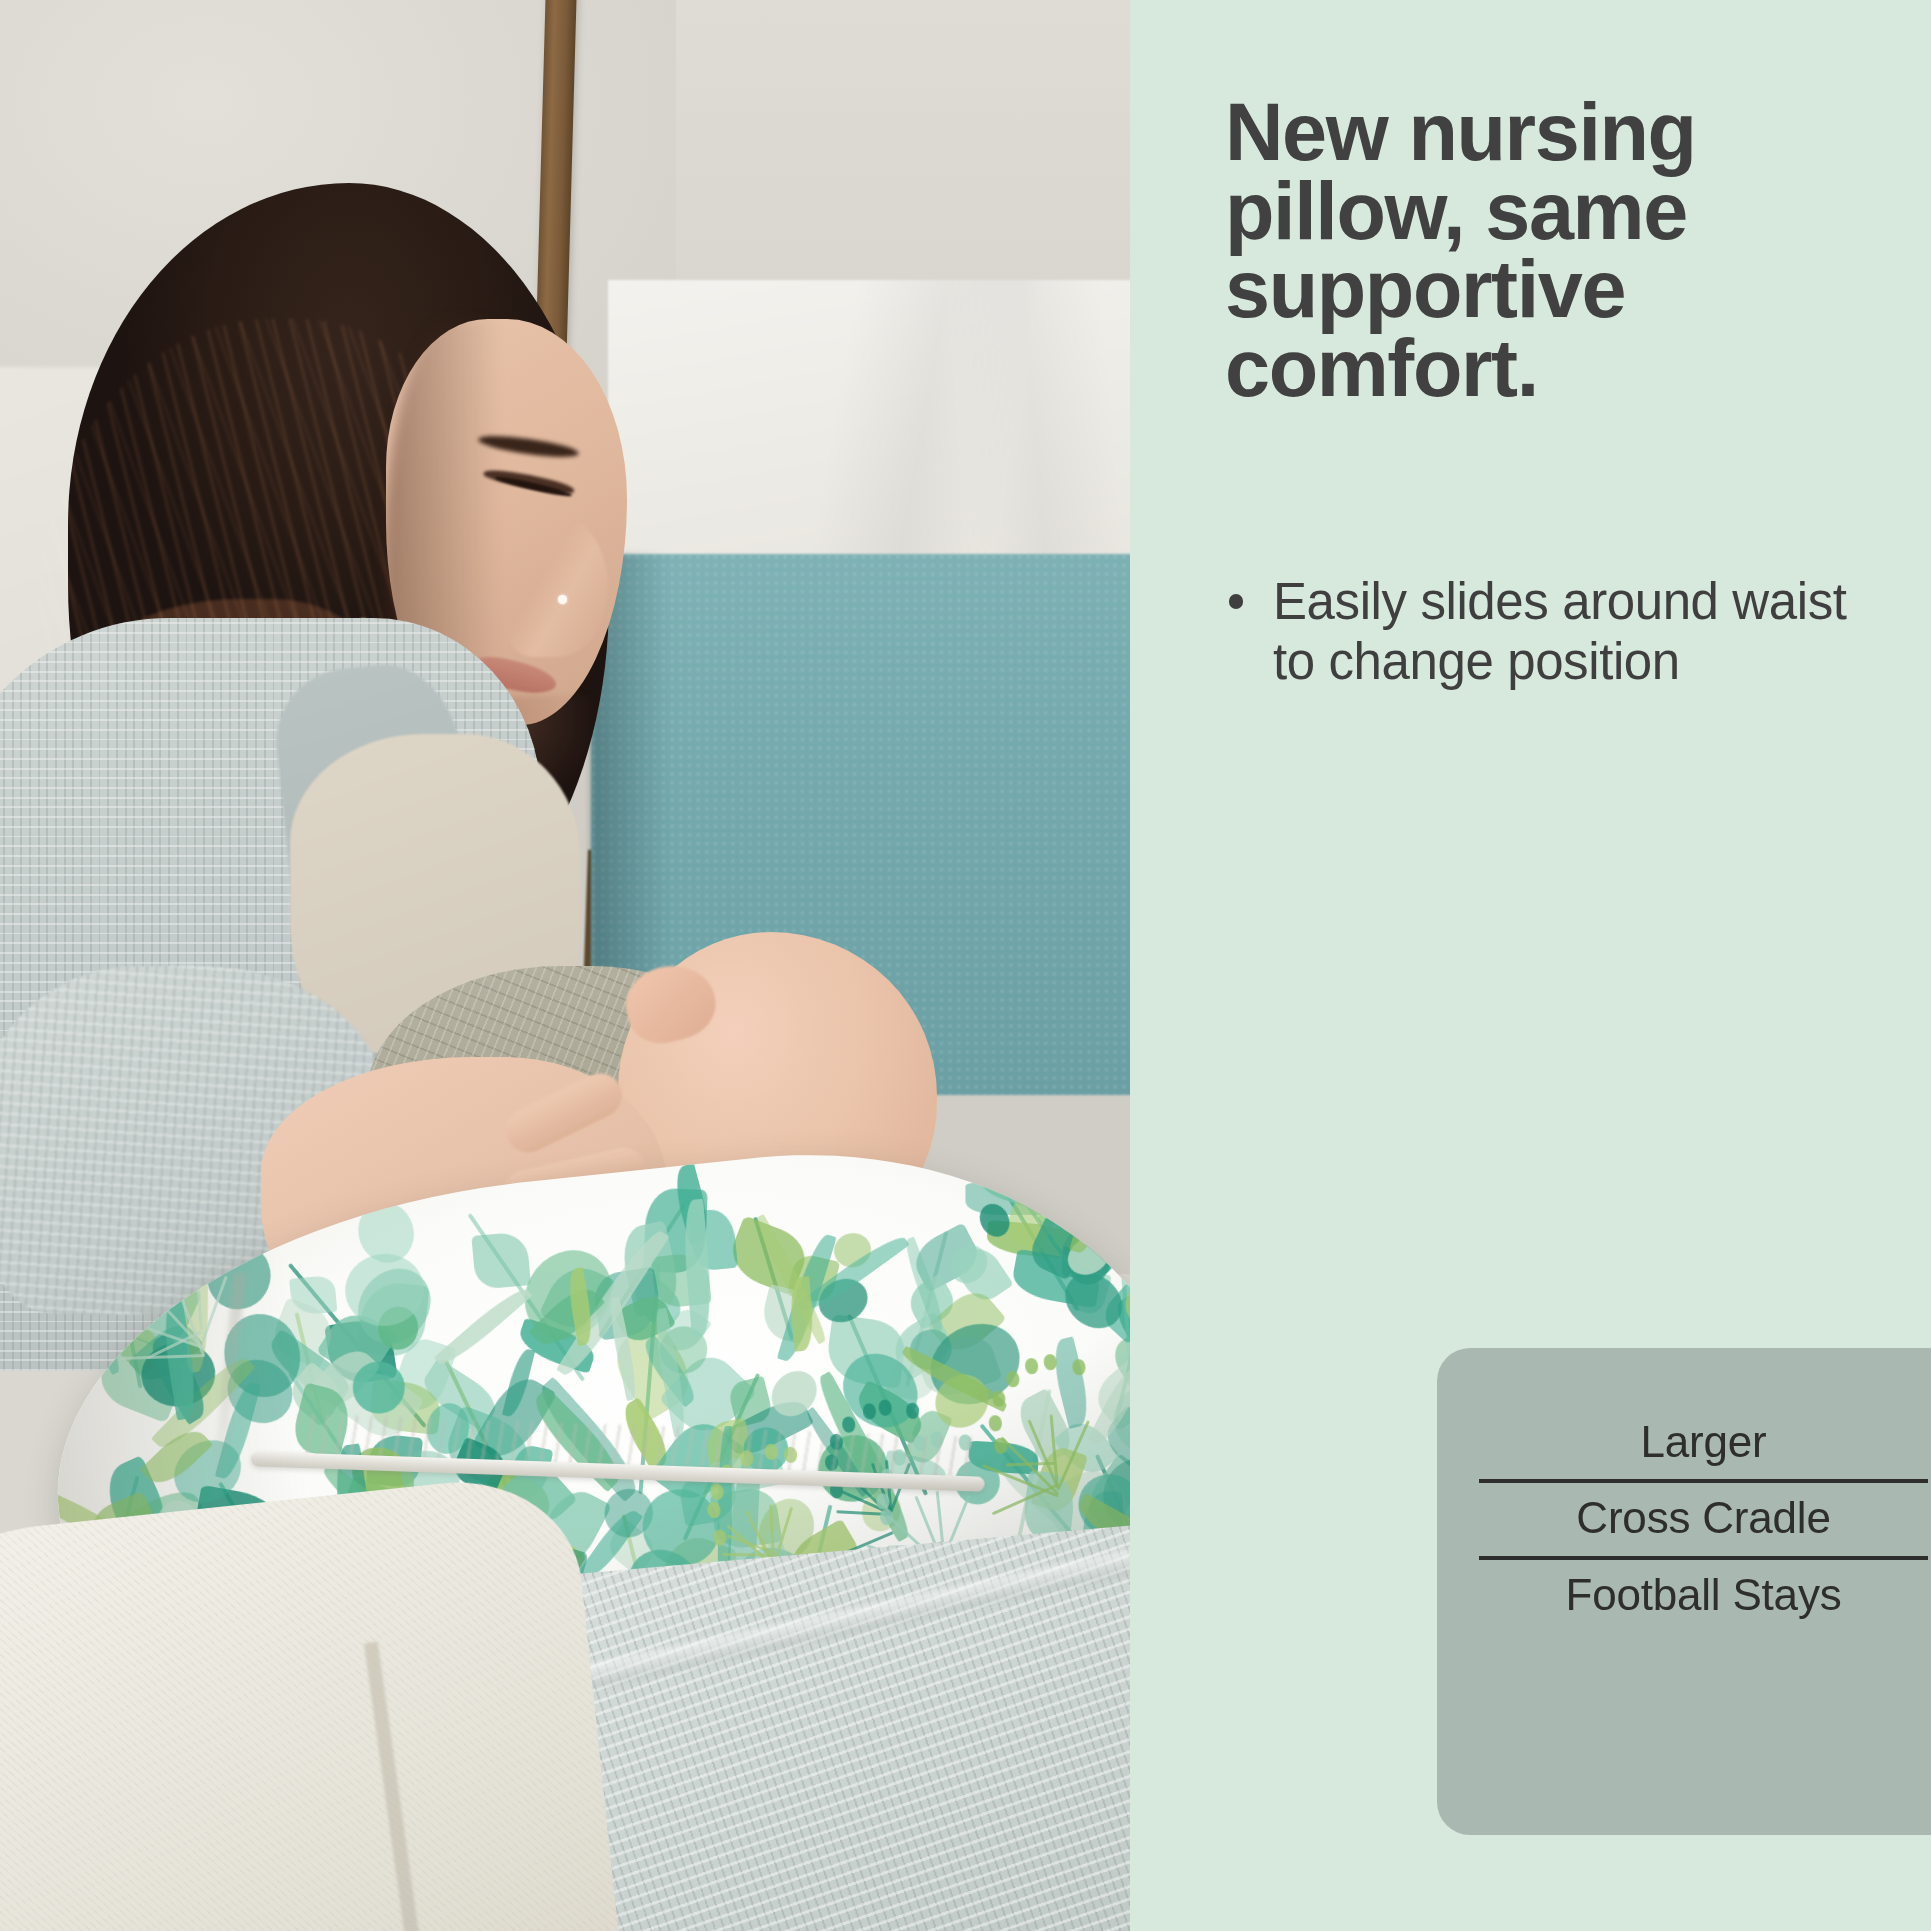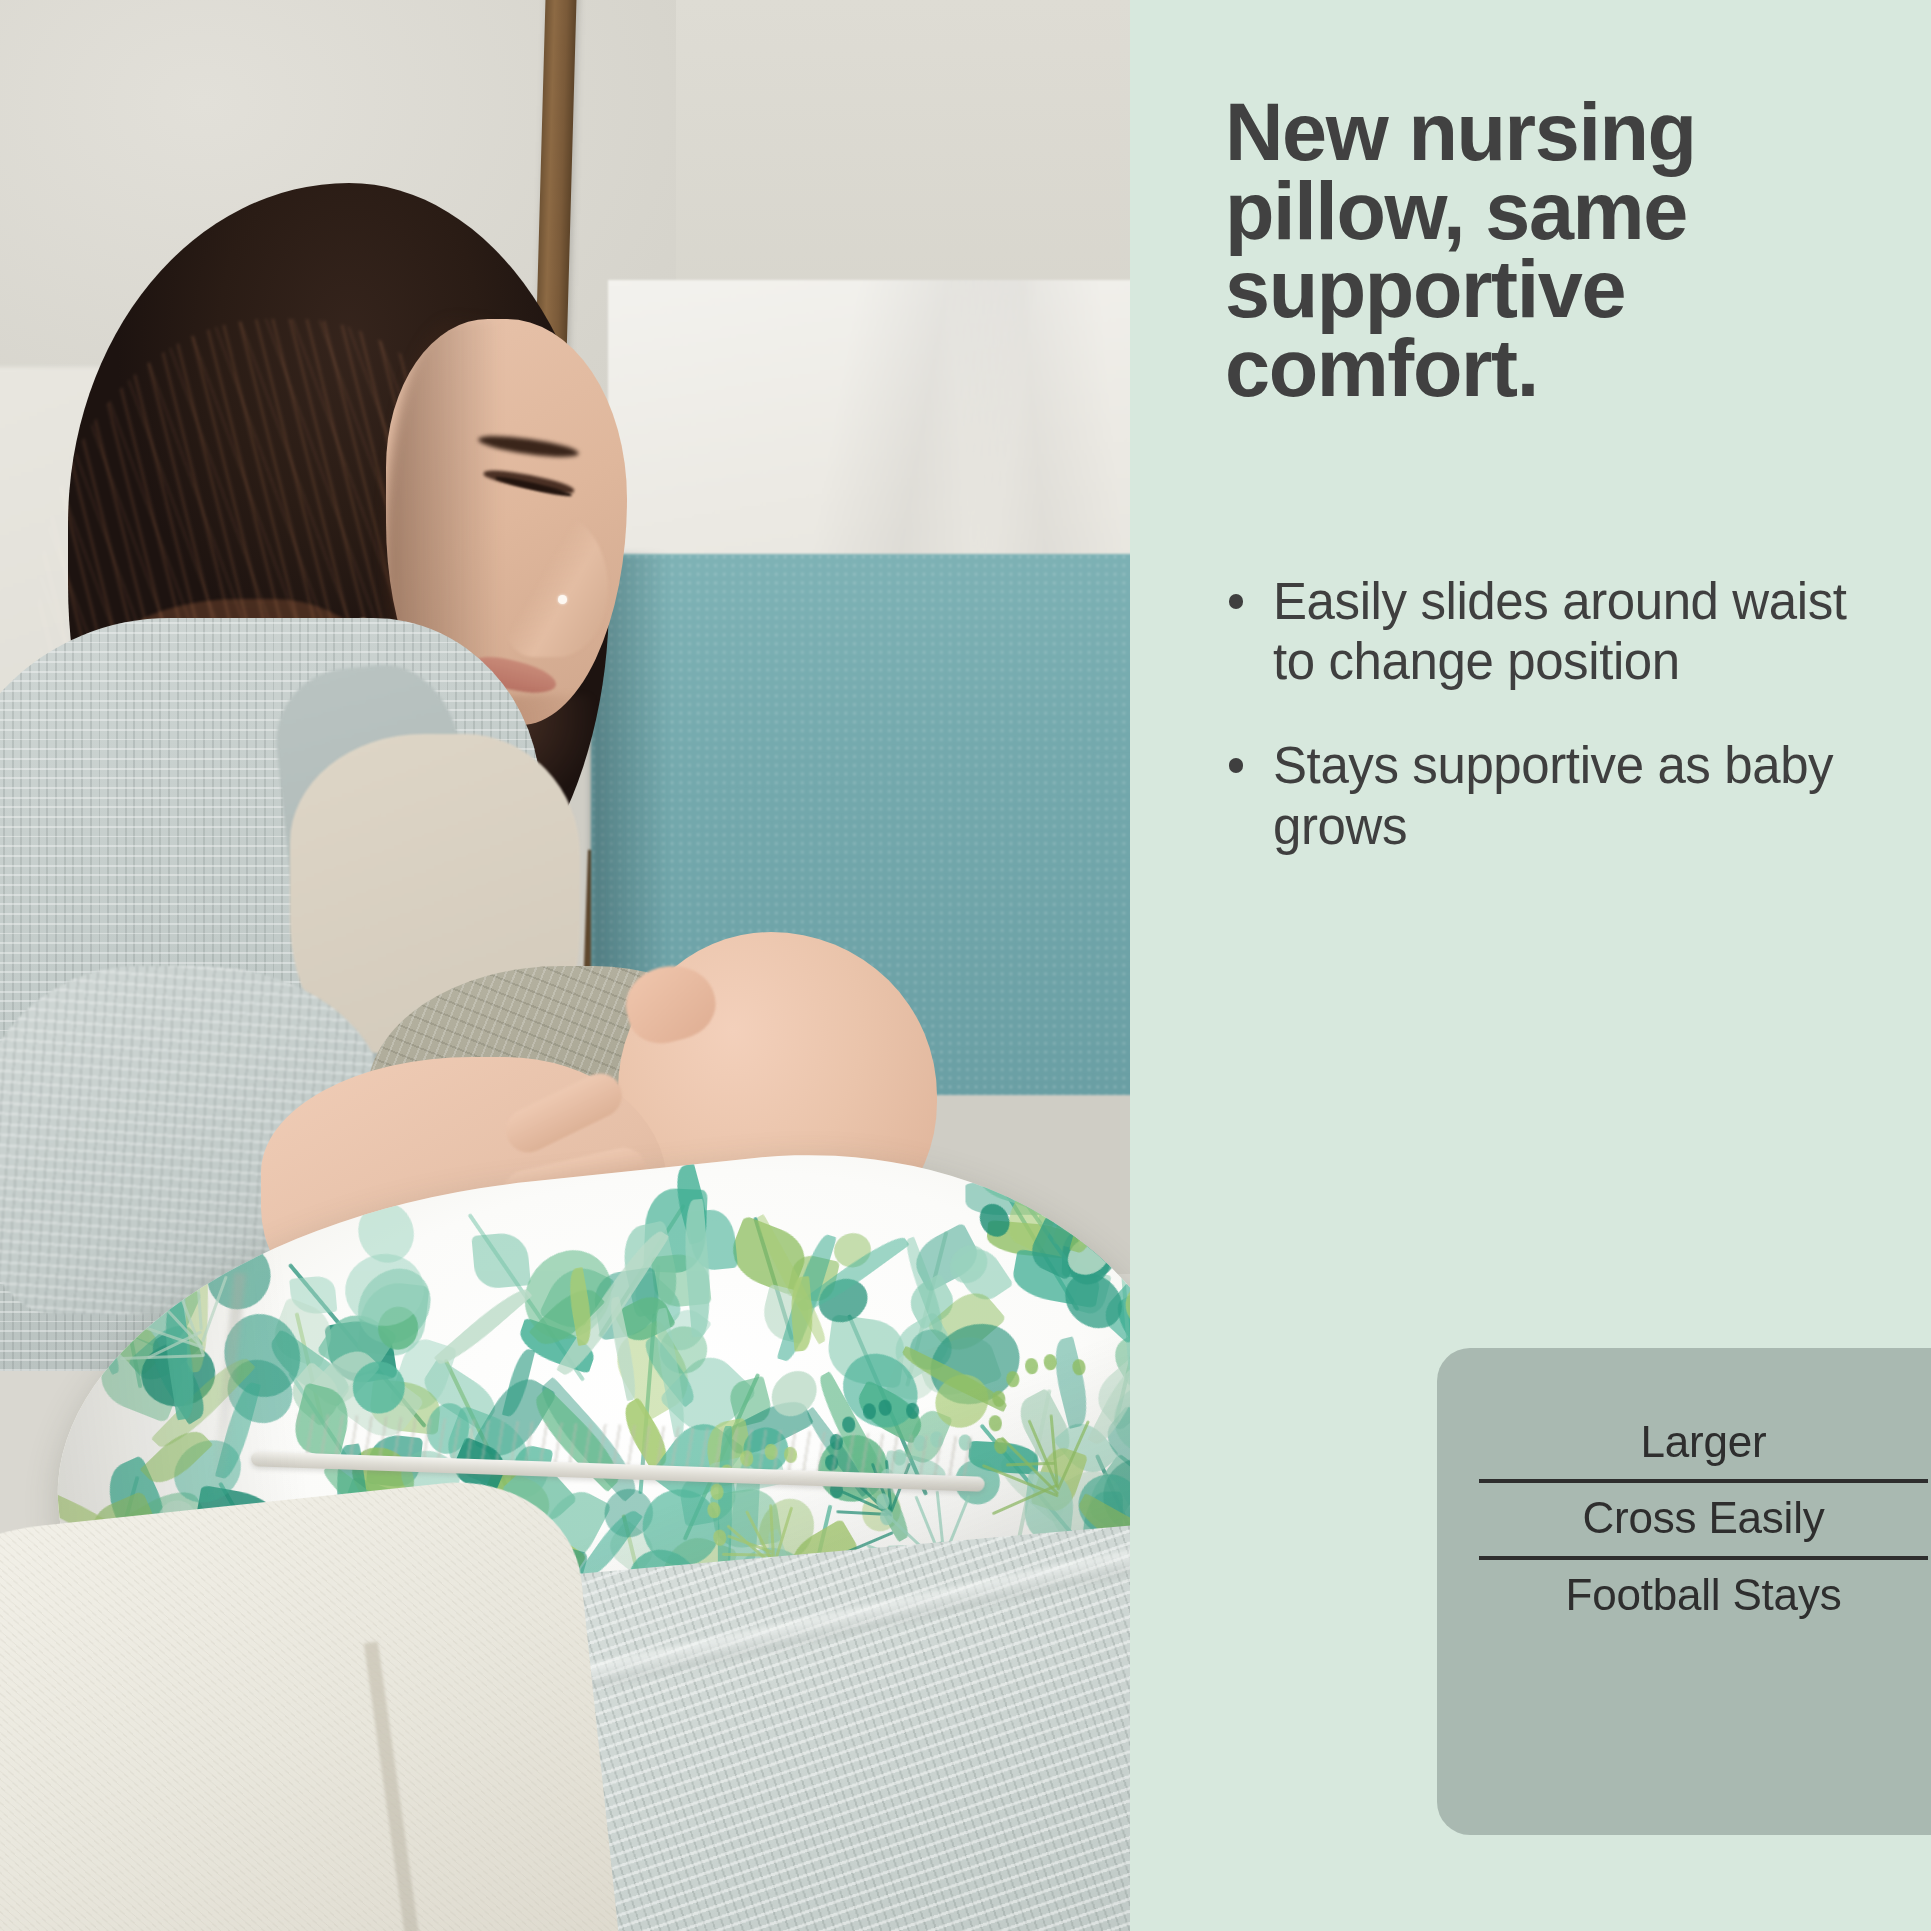--- a/index.html
+++ b/index.html
@@ -1010,26 +1010,25 @@
     <div class="couch-seam"></div>
 
   </div>
 
   <div class="panel">
 
     <h1 class="headline">New nursing pillow, same supportive comfort.</h1>
 
     <ul class="bullets">
       <li>Easily slides around waist to change position</li>
-      <li>Stays supportive as baby grows</li>
     </ul>
 
     <div class="hold-card">
       <ul class="hold-list">
         <li>Larger</li>
-        <li>Cross Easily</li>
+        <li>Cross Cradle</li>
         <li>Football Stays</li>
       </ul>
     </div>
 
   </div>
 </div>
 
 
 </body></html>

